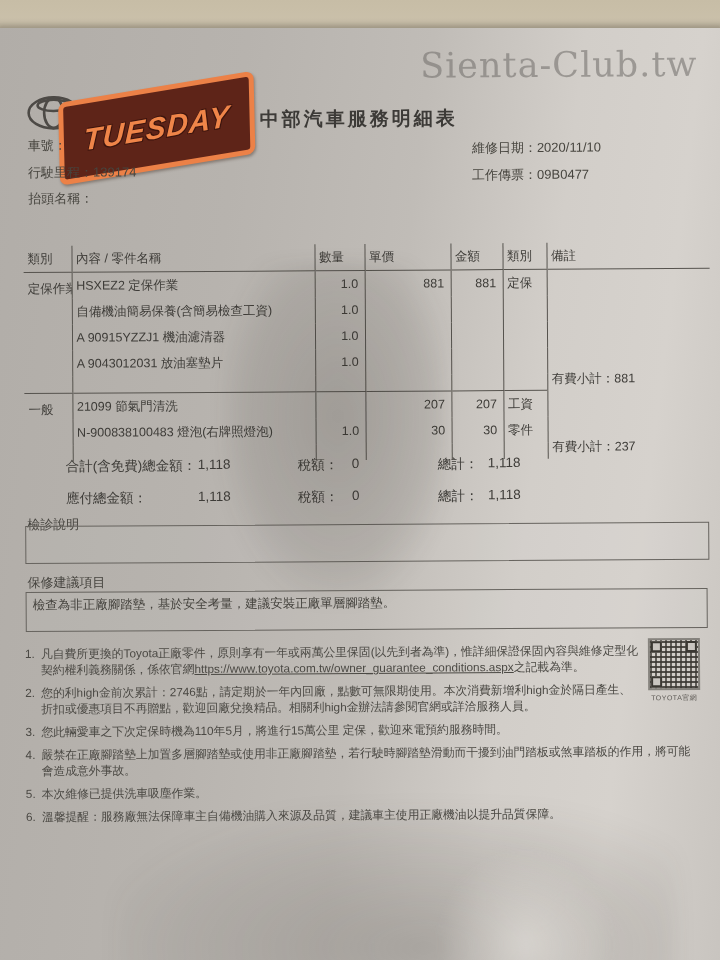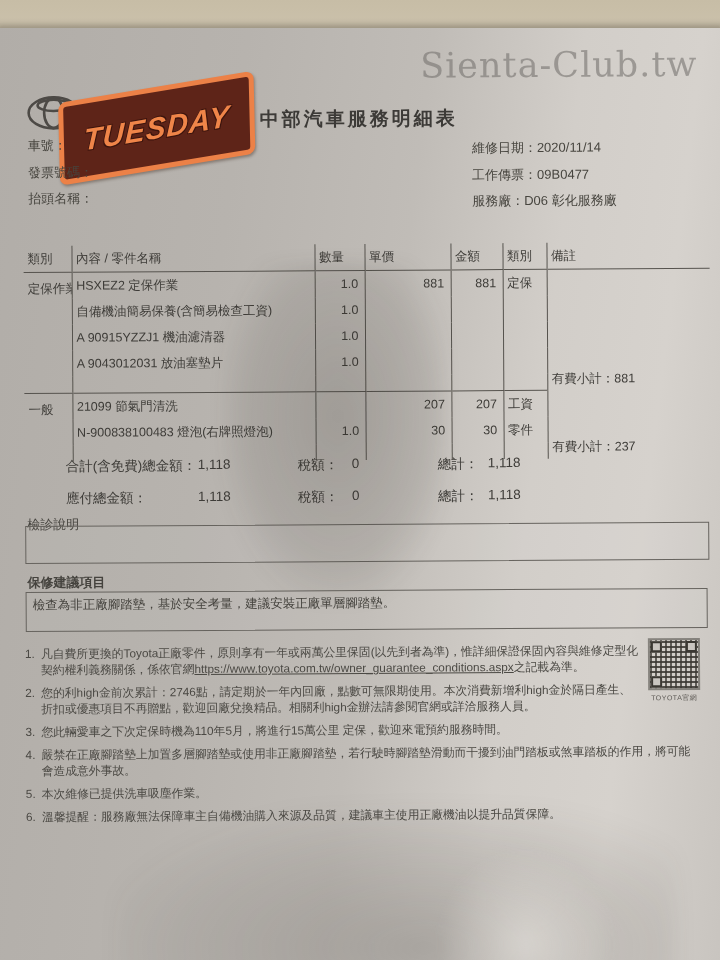--- a/index.html
+++ b/index.html
@@ -67,21 +67,21 @@
   .t-val{left:198px;}
   .t-taxlabel{left:298px;}
   .t-taxval{left:352px;}
   .t-totlabel{left:438px;}
   .t-totval{left:488px;}
   
   .sec-label{position:absolute;left:27px;font-size:13px;color:#45433e;}
   .sec-box{position:absolute;left:25px;width:682px;border:1.4px solid #66635e;background:rgba(255,255,255,.04);}
   .lbl-diag{top:486px;}
   .box-diag{top:496px;height:36px;}
-  .lbl-sug{top:544px;font-weight:bold;}
+  .lbl-sug{top:544px;}
   .box-sug{top:562px;height:40px;font-size:12.5px;color:#44423d;padding:4px 6px;box-sizing:border-box;}
   
   .notes{position:absolute;left:24px;top:616px;width:676px;font-size:11.8px;line-height:16px;color:#4b4944;}
   .qr-wrap{float:right;width:54px;margin:-2px 0 4px 8px;text-align:center;}
   .qr{width:48px;height:48px;margin:0 auto;position:relative;background:
       repeating-linear-gradient(0deg,rgba(58,55,50,.85) 0 2px,transparent 2px 5px),
       repeating-linear-gradient(90deg,rgba(58,55,50,.75) 0 2px,transparent 2px 5px);
       outline:2px solid rgba(58,55,50,.5);}
   .qr i{position:absolute;width:11px;height:11px;border:2.5px solid #3a3732;background:#c9c5c0;box-sizing:border-box;}
   .qr i.tl{left:1px;top:1px;} .qr i.tr{right:1px;top:1px;} .qr i.bl{left:1px;bottom:1px;}
@@ -122,28 +122,27 @@
         <ellipse cx="28" cy="13.5" rx="16" ry="5.6" fill="none" stroke="#4d4a46" stroke-width="2.6"></ellipse>
       </svg>
     </div>
     <div class="sticker">
       <span>TUESDAY</span>
     </div>
     <div class="doc-title">中部汽車服務明細表</div>
 
     <div class="info-left">
       <div class="info-row"><span>車號：</span><span></span></div>
-      <div class="info-row"><span>發票號碼：</span><span></span></div>
+      <div class="info-row"><span>行駛里程：</span><span>139174</span></div>
       <div class="info-row"><span>抬頭名稱：</span><span></span></div>
     </div>
 
     <div class="info-right">
-      <div class="info-row"><span>維修日期：</span><span>2020/11/14</span></div>
+      <div class="info-row"><span>維修日期：</span><span>2020/11/10</span></div>
       <div class="info-row"><span>工作傳票：</span><span>09B0477</span></div>
-      <div class="info-row"><span>服務廠：</span><span>D06 彰化服務廠</span></div>
     </div>
 
     <table class="items">
       <colgroup>
         <col style="width:48px">
           <col style="width:243px">
           <col style="width:50px">
         <col style="width:86px">
           <col style="width:52px">
           <col style="width:44px">

